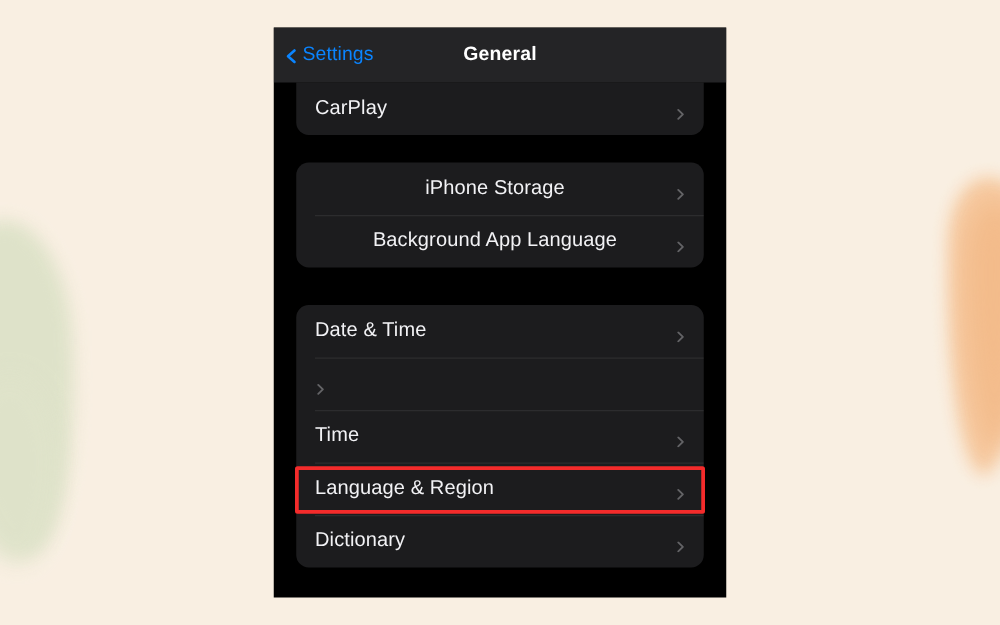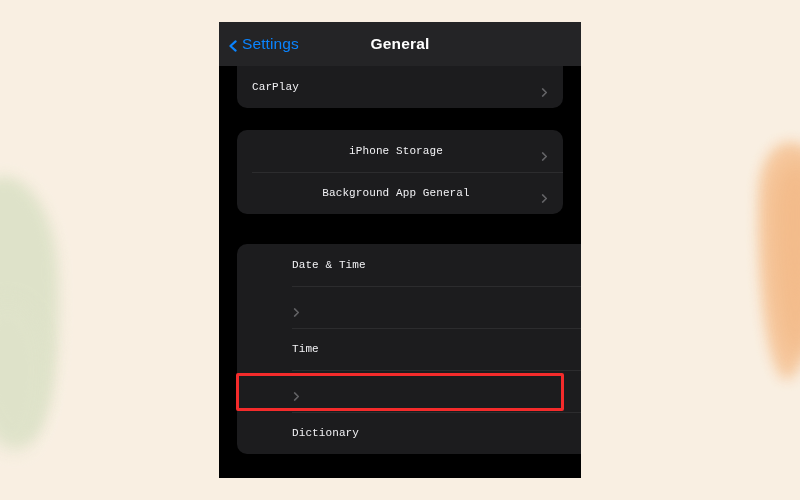--- a/index.html
+++ b/index.html
@@ -159,25 +159,24 @@
     content: "";
     position: absolute;
     left: 15px;
     right: 0;
     top: 0;
     height: 1px;
     background: #2c2c2e;
   }
   .row-label {
     color: #f2f2f5;
-    font-size: 11px;
+    font-size: 16px;
     letter-spacing: 0.1px;
     flex: 1;
     white-space: nowrap;
-    font-family: Liberation Mono, monospace;
   }
   .chev {
     display: block;
     width: 9px;
     height: 9px;
     flex: none;
   }
 
   
   #highlight {
@@ -215,45 +214,46 @@
         </div>
       </div>
       <div class="card" style="top: 108px; text-align: center;">
         <div class="row">
           <span class="row-label">iPhone Storage</span>
           <span class="chev"><svg viewBox="0 0 9 9" width="9" height="9" aria-hidden="true">
               <polyline points="2.6,0.9 6.3,4.5 2.6,8.1" fill="none" stroke="#636366" stroke-width="1.5" stroke-linecap="round" stroke-linejoin="round"></polyline>
             </svg></span>
         </div>
         <div class="row">
-          <span class="row-label">Background App General</span>
+          <span class="row-label">Background App Language</span>
           <span class="chev"><svg viewBox="0 0 9 9" width="9" height="9" aria-hidden="true">
               <polyline points="2.6,0.9 6.3,4.5 2.6,8.1" fill="none" stroke="#636366" stroke-width="1.5" stroke-linecap="round" stroke-linejoin="round"></polyline>
             </svg></span>
         </div>
       </div>
-      <div class="card" style="top: 222px; padding-left: 40px;">
+      <div class="card" style="top: 222px;">
         <div class="row">
           <span class="row-label">Date &amp; Time</span>
           <span class="chev"><svg viewBox="0 0 9 9" width="9" height="9" aria-hidden="true">
               <polyline points="2.6,0.9 6.3,4.5 2.6,8.1" fill="none" stroke="#636366" stroke-width="1.5" stroke-linecap="round" stroke-linejoin="round"></polyline>
             </svg></span>
         </div>
         <div class="row">
           <span class="chev"><svg viewBox="0 0 9 9" width="9" height="9" aria-hidden="true">
               <polyline points="2.6,0.9 6.3,4.5 2.6,8.1" fill="none" stroke="#636366" stroke-width="1.5" stroke-linecap="round" stroke-linejoin="round"></polyline>
             </svg></span>
         </div>
         <div class="row">
           <span class="row-label">Time</span>
           <span class="chev"><svg viewBox="0 0 9 9" width="9" height="9" aria-hidden="true">
               <polyline points="2.6,0.9 6.3,4.5 2.6,8.1" fill="none" stroke="#636366" stroke-width="1.5" stroke-linecap="round" stroke-linejoin="round"></polyline>
             </svg></span>
         </div>
         <div class="row">
+          <span class="row-label">Language &amp; Region</span>
           <span class="chev"><svg viewBox="0 0 9 9" width="9" height="9" aria-hidden="true">
               <polyline points="2.6,0.9 6.3,4.5 2.6,8.1" fill="none" stroke="#636366" stroke-width="1.5" stroke-linecap="round" stroke-linejoin="round"></polyline>
             </svg></span>
         </div>
         <div class="row">
           <span class="row-label">Dictionary</span>
           <span class="chev"><svg viewBox="0 0 9 9" width="9" height="9" aria-hidden="true">
               <polyline points="2.6,0.9 6.3,4.5 2.6,8.1" fill="none" stroke="#636366" stroke-width="1.5" stroke-linecap="round" stroke-linejoin="round"></polyline>
             </svg></span>
         </div>

